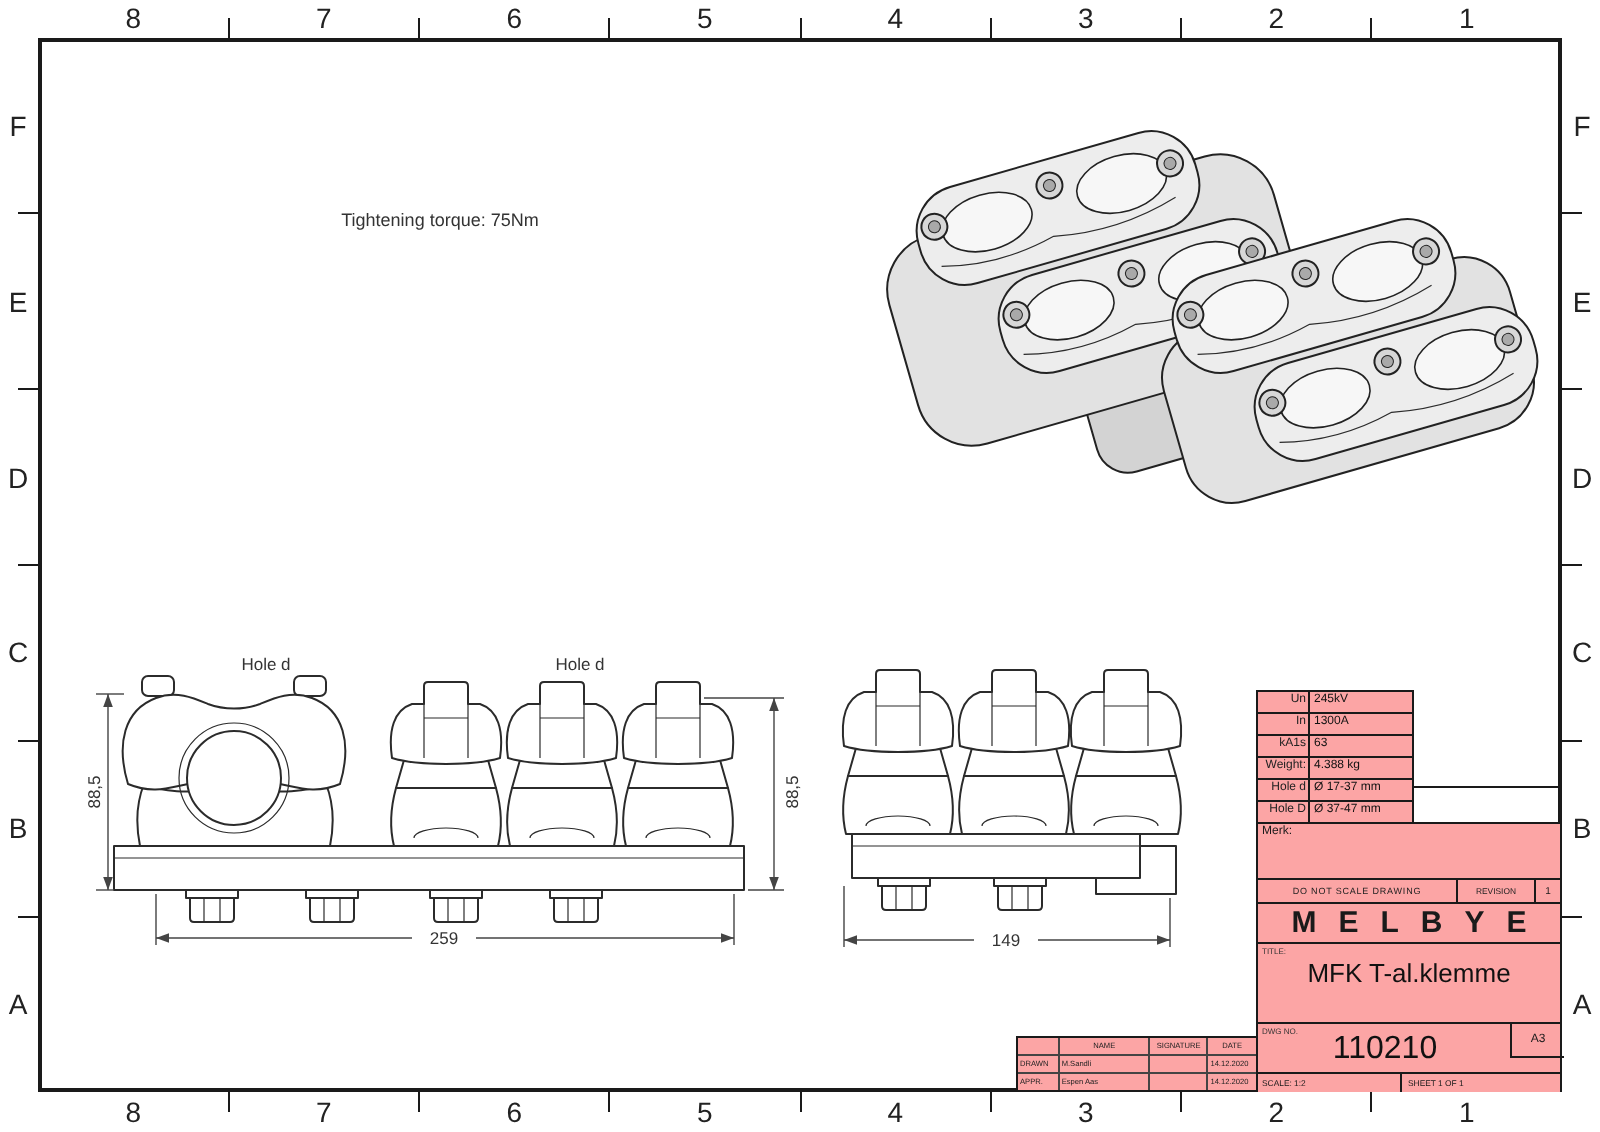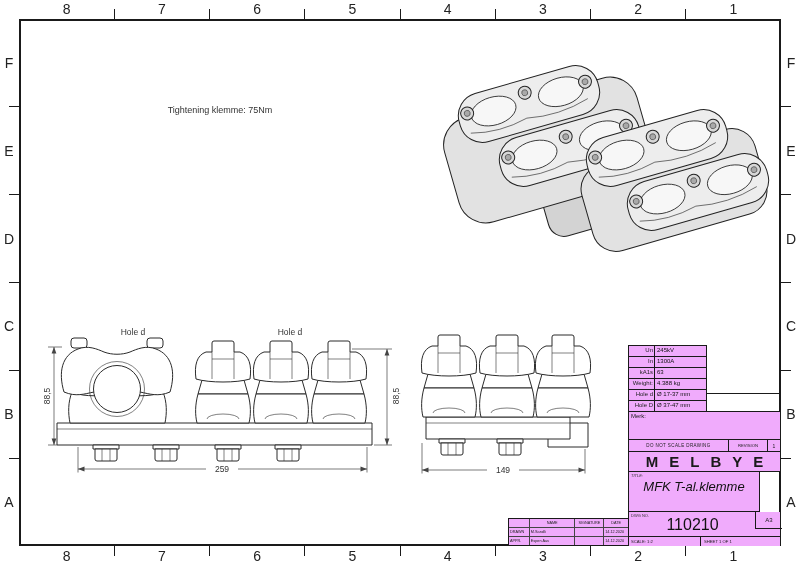--- a/index.html
+++ b/index.html
@@ -22,42 +22,42 @@
   .dar{fill:#444;stroke:none;}
   .dtx{font:8.5px "Liberation Sans",sans-serif;fill:#333;}
   .wbk{fill:#fff;stroke:none;}
   .iso-base{fill:#e2e2e2;stroke:#222;stroke-width:1;}
   .iso-base2{fill:#d3d3d3;stroke:#222;stroke-width:1;}
   .iso-body{fill:#ededed;stroke:#222;stroke-width:1;}
   .iso-sad{fill:#f7f7f7;stroke:#222;stroke-width:.8;}
   .iso-bolt{fill:#d7d7d7;stroke:#222;stroke-width:1;}
   .iso-boltc{fill:#a9a9a9;stroke:#222;stroke-width:.5;}
   
-  .tb{position:absolute;box-sizing:border-box;border:1px solid #1a1a1a;background:#f0abfc;}
+  .tb{position:absolute;box-sizing:border-box;border:1px solid #1a1a1a;background:#fca5a5;}
   #spec{left:628px;top:345px;width:79px;height:66px;border-bottom:none;
         display:flex;flex-direction:column;}
   .spec-row{flex:1;display:flex;border-bottom:1px solid #1a1a1a;box-sizing:border-box;}
   .spec-row:last-child{border-bottom:none;}
   .spec-label{width:25px;text-align:right;font-size:6px;line-height:9px;
               padding-right:1px;box-sizing:border-box;color:#222;}
   .spec-value{flex:1;border-left:1px solid #1a1a1a;font-size:6px;line-height:9px;
               padding-left:2px;box-sizing:border-box;color:#111;}
   .tbline{position:absolute;background:#1a1a1a;}
   #merk{left:628px;top:411px;width:153px;height:29px;font-size:6px;padding:1px 2px;}
   #dns{left:628px;top:440px;width:153px;height:12px;border-top:none;display:flex;align-items:stretch;}
   .dns-main{width:99px;display:flex;align-items:center;justify-content:center;
             font-size:4.5px;letter-spacing:.4px;color:#222;}
   .dns-rev{flex:1;border-left:1px solid #1a1a1a;display:flex;align-items:center;
            justify-content:center;font-size:4.2px;color:#222;}
   .dns-revval{width:12px;border-left:1px solid #1a1a1a;display:flex;align-items:center;
               justify-content:center;font-size:5px;}
   #melbye{left:628px;top:452px;width:153px;height:20px;border-top:none;
           display:flex;align-items:center;justify-content:center;
           font-size:15px;font-weight:bold;letter-spacing:11px;text-indent:11px;}
-  #titlearea{left:628px;top:472px;width:132px;height:40px;border-top:none;font-style:italic;}
+  #titlearea{left:628px;top:472px;width:153px;height:40px;border-top:none;}
   #title-label{position:absolute;left:2px;top:1px;font-size:4px;color:#333;}
   .title-line{text-align:center;font-size:13px;line-height:14.5px;color:#111;}
   .title-line.first{margin-top:8px;}
   #dwg{left:628px;top:512px;width:153px;height:25px;border-top:none;}
   #dwg-label{position:absolute;left:2px;top:1px;font-size:4px;color:#333;}
   #dwg-no{position:absolute;left:0;top:0;width:127px;height:25px;text-align:center;
           font-size:16px;line-height:26px;color:#111;}
   #paper{position:absolute;left:126px;top:0;width:27px;height:17px;
          border-left:1px solid #1a1a1a;border-bottom:1px solid #1a1a1a;box-sizing:border-box;
          display:flex;align-items:center;justify-content:center;font-size:6px;}
@@ -130,21 +130,21 @@
     <div class="zl" style="left:1px;top:370.3333333333333px;width:16px;height:87.83333333333333px;">B</div>
     <div class="zl" style="left:783px;top:370.3333333333333px;width:16px;height:87.83333333333333px;">B</div>
     <div class="tick" style="left:9px;top:369.8333333333333px;width:10px;height:1px;"></div>
     <div class="tick" style="left:781px;top:369.8333333333333px;width:10px;height:1px;"></div>
     <div class="zl" style="left:1px;top:458.16666666666663px;width:16px;height:87.83333333333333px;">A</div>
     <div class="zl" style="left:783px;top:458.16666666666663px;width:16px;height:87.83333333333333px;">A</div>
     <div class="tick" style="left:9px;top:457.66666666666663px;width:10px;height:1px;"></div>
     <div class="tick" style="left:781px;top:457.66666666666663px;width:10px;height:1px;"></div>
   </div>
 
-<div id="note">Tightening klemme: 75Nm</div>
+<div id="note">Tightening torque: 75Nm</div>
 
 <svg id="cv" width="800" height="566" viewBox="0 0 800 566">
   <defs>
     <g id="cf">
       <path class="ln" d="M-21,-43 L-25,-29 L25,-29 L21,-43 Z"></path>
       <path class="ln" d="M-25,-29 C-28,-18 -28,-8 -26,0 L26,0 C28,-8 28,-18 25,-29 Z"></path>
       <path class="ln" d="M-27,-44 C-29,-58 -26,-68 -17,-71 L-11,-71 L-11,-80 Q-11,-82 -9,-82 L9,-82 Q11,-82 11,-80 L11,-71 L17,-71 C26,-68 29,-58 27,-44 C14,-40 -14,-40 -27,-44 Z"></path>
       <line class="th" x1="-11" y1="-71" x2="-11" y2="-44"></line>
       <line class="th" x1="11" y1="-71" x2="11" y2="-44"></line>
       <line class="th" x1="-11" y1="-64" x2="11" y2="-64"></line>

